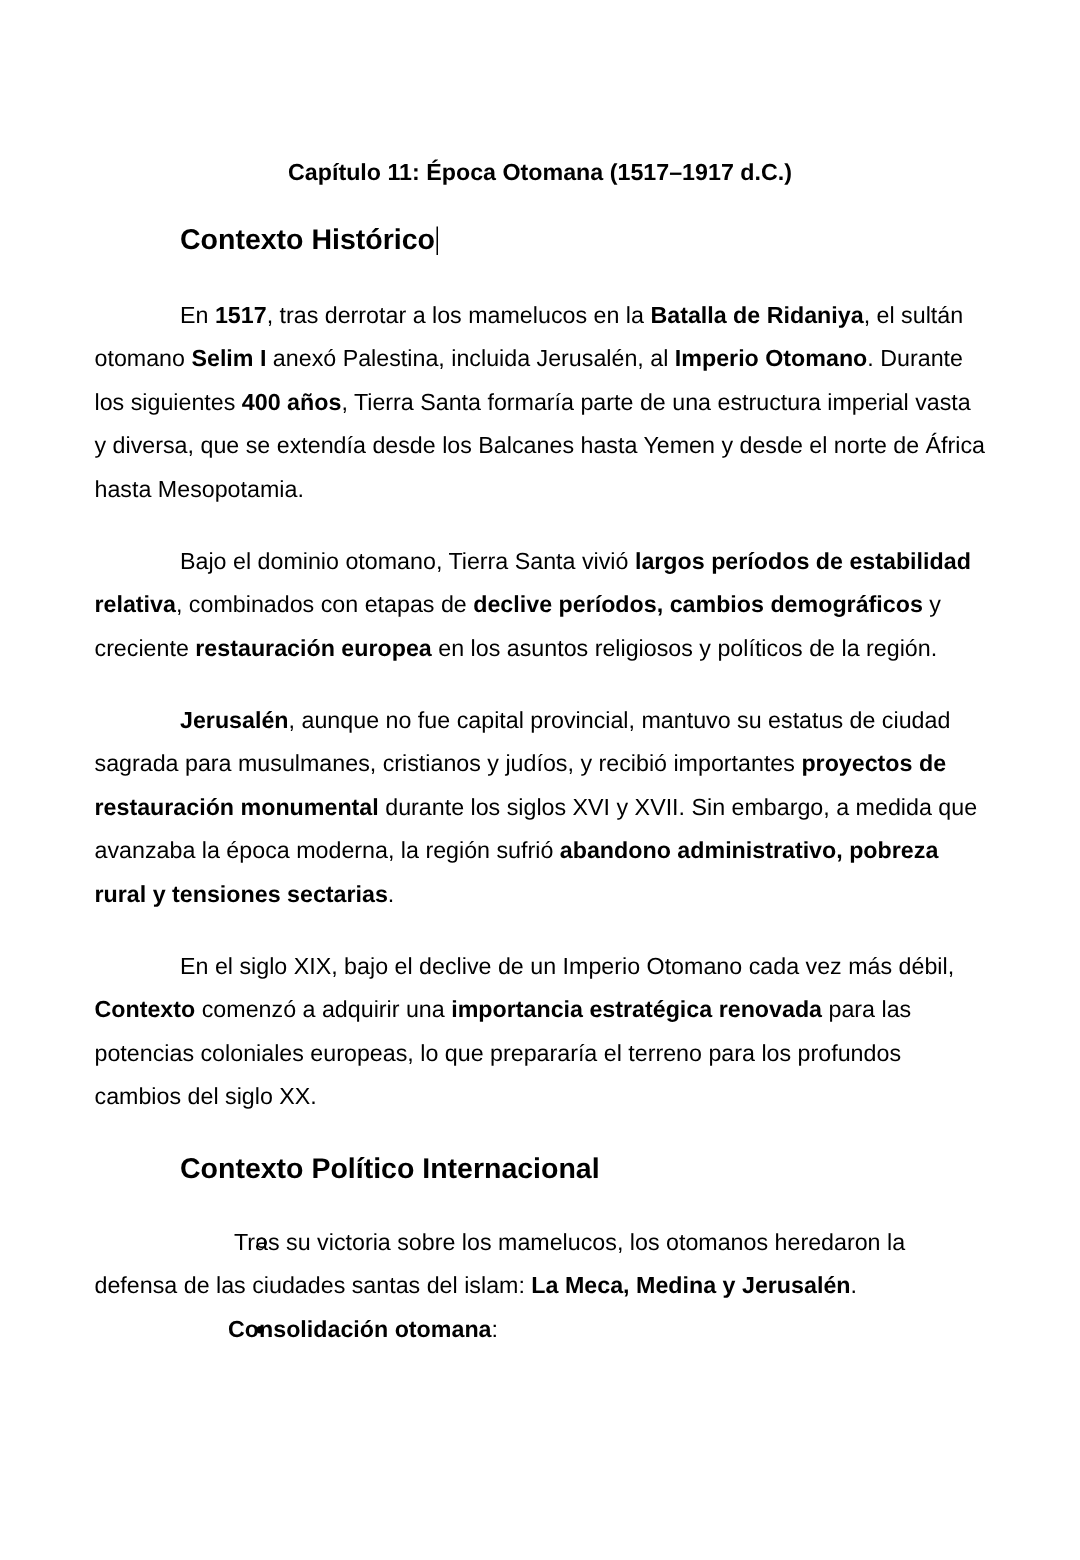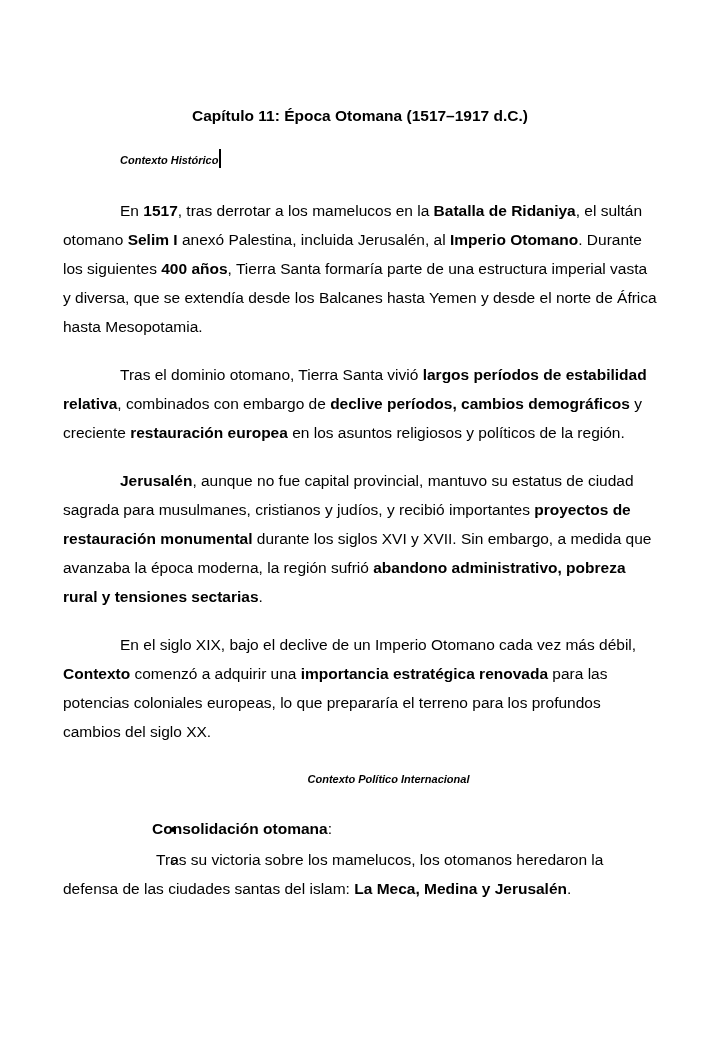--- a/index.html
+++ b/index.html
@@ -23,28 +23,26 @@
     color: #000000;
   }
   .title {
     margin: 0 0 16px 0;
     font-size: 15.5px;
     font-weight: 700;
     text-align: center;
   }
   .heading {
     margin: 0 0 21px 0;
-    font-size: 11px;
+    font-size: 19px;
     font-weight: 700;
     text-indent: 57px;
-    font-style: italic;
   }
   .heading.politico {
     margin-bottom: 20px;
-    text-align: center;
   }
   p.para {
     margin: 0 0 19px 0;
     text-indent: 57px;
   }
   p.li {
     margin: 0 0 2px 0;
     text-indent: 54px;
   }
   p.li.last {
@@ -87,25 +85,25 @@
 <body>
 
 <div class="page">
 
   <h1 class="title"><span class="run-b">Capítulo 11: Época Otomana (1517–1917 d.C.)</span></h1>
 
   <h2 class="heading"><span><span class="run-b">Contexto Histórico</span></span><span class="caret"></span></h2>
 
   <p class="para"><span>En </span><span class="run-b">1517</span><span>, tras derrotar a los mamelucos en la </span><span class="run-b">Batalla de Ridaniya</span><span>, el sultán otomano </span><span class="run-b">Selim I</span><span> anexó Palestina, incluida Jerusalén, al </span><span class="run-b">Imperio Otomano</span><span>. Durante los siguientes </span><span class="run-b">400 años</span><span>, Tierra Santa formaría parte de una estructura imperial vasta y diversa, que se extendía desde los Balcanes hasta Yemen y desde el norte de África hasta Mesopotamia.</span></p>
 
-  <p class="para"><span>Tras el dominio otomano, Tierra Santa vivió </span><span class="run-b">largos períodos de estabilidad relativa</span><span>, combinados con embargo de </span><span class="run-b">declive períodos, cambios demográficos</span><span> y creciente </span><span class="run-b">restauración europea</span><span> en los asuntos religiosos y políticos de la región.</span></p>
+  <p class="para"><span>Bajo el dominio otomano, Tierra Santa vivió </span><span class="run-b">largos períodos de estabilidad relativa</span><span>, combinados con etapas de </span><span class="run-b">declive períodos, cambios demográficos</span><span> y creciente </span><span class="run-b">restauración europea</span><span> en los asuntos religiosos y políticos de la región.</span></p>
 
   <p class="para"><span class="run-b">Jerusalén</span><span>, aunque no fue capital provincial, mantuvo su estatus de ciudad sagrada para musulmanes, cristianos y judíos, y recibió importantes </span><span class="run-b">proyectos de restauración monumental</span><span> durante los siglos XVI y XVII. Sin embargo, a medida que avanzaba la época moderna, la región sufrió </span><span class="run-b">abandono administrativo, pobreza rural y tensiones sectarias</span><span>.</span></p>
 
   <p class="para"><span>En el siglo XIX, bajo el declive de un Imperio Otomano cada vez más débil, </span><span class="run-b">Contexto</span><span> comenzó a adquirir una </span><span class="run-b">importancia estratégica renovada</span><span> para las potencias coloniales europeas, lo que prepararía el terreno para los profundos cambios del siglo XX.</span></p>
 
   <h2 class="heading politico"><span class="run-b">Contexto Político Internacional</span></h2>
 
+  <p class="para li last"><span class="marker circle-box"><span class="circle"></span></span><span><span>Tras su victoria sobre los mamelucos, los otomanos heredaron la defensa de las ciudades santas del islam: </span><span class="run-b">La Meca, Medina y Jerusalén</span><span>.</span></span></p>
+
   <p class="para li"><span class="marker disc-box"><span class="disc"></span></span><span><span class="run-b">Consolidación otomana</span><span>:</span></span></p>
-
-  <p class="para li last"><span class="marker circle-box"><span class="circle"></span></span><span><span>Tras su victoria sobre los mamelucos, los otomanos heredaron la defensa de las ciudades santas del islam: </span><span class="run-b">La Meca, Medina y Jerusalén</span><span>.</span></span></p>
 
 </div>
 
 </body></html>

